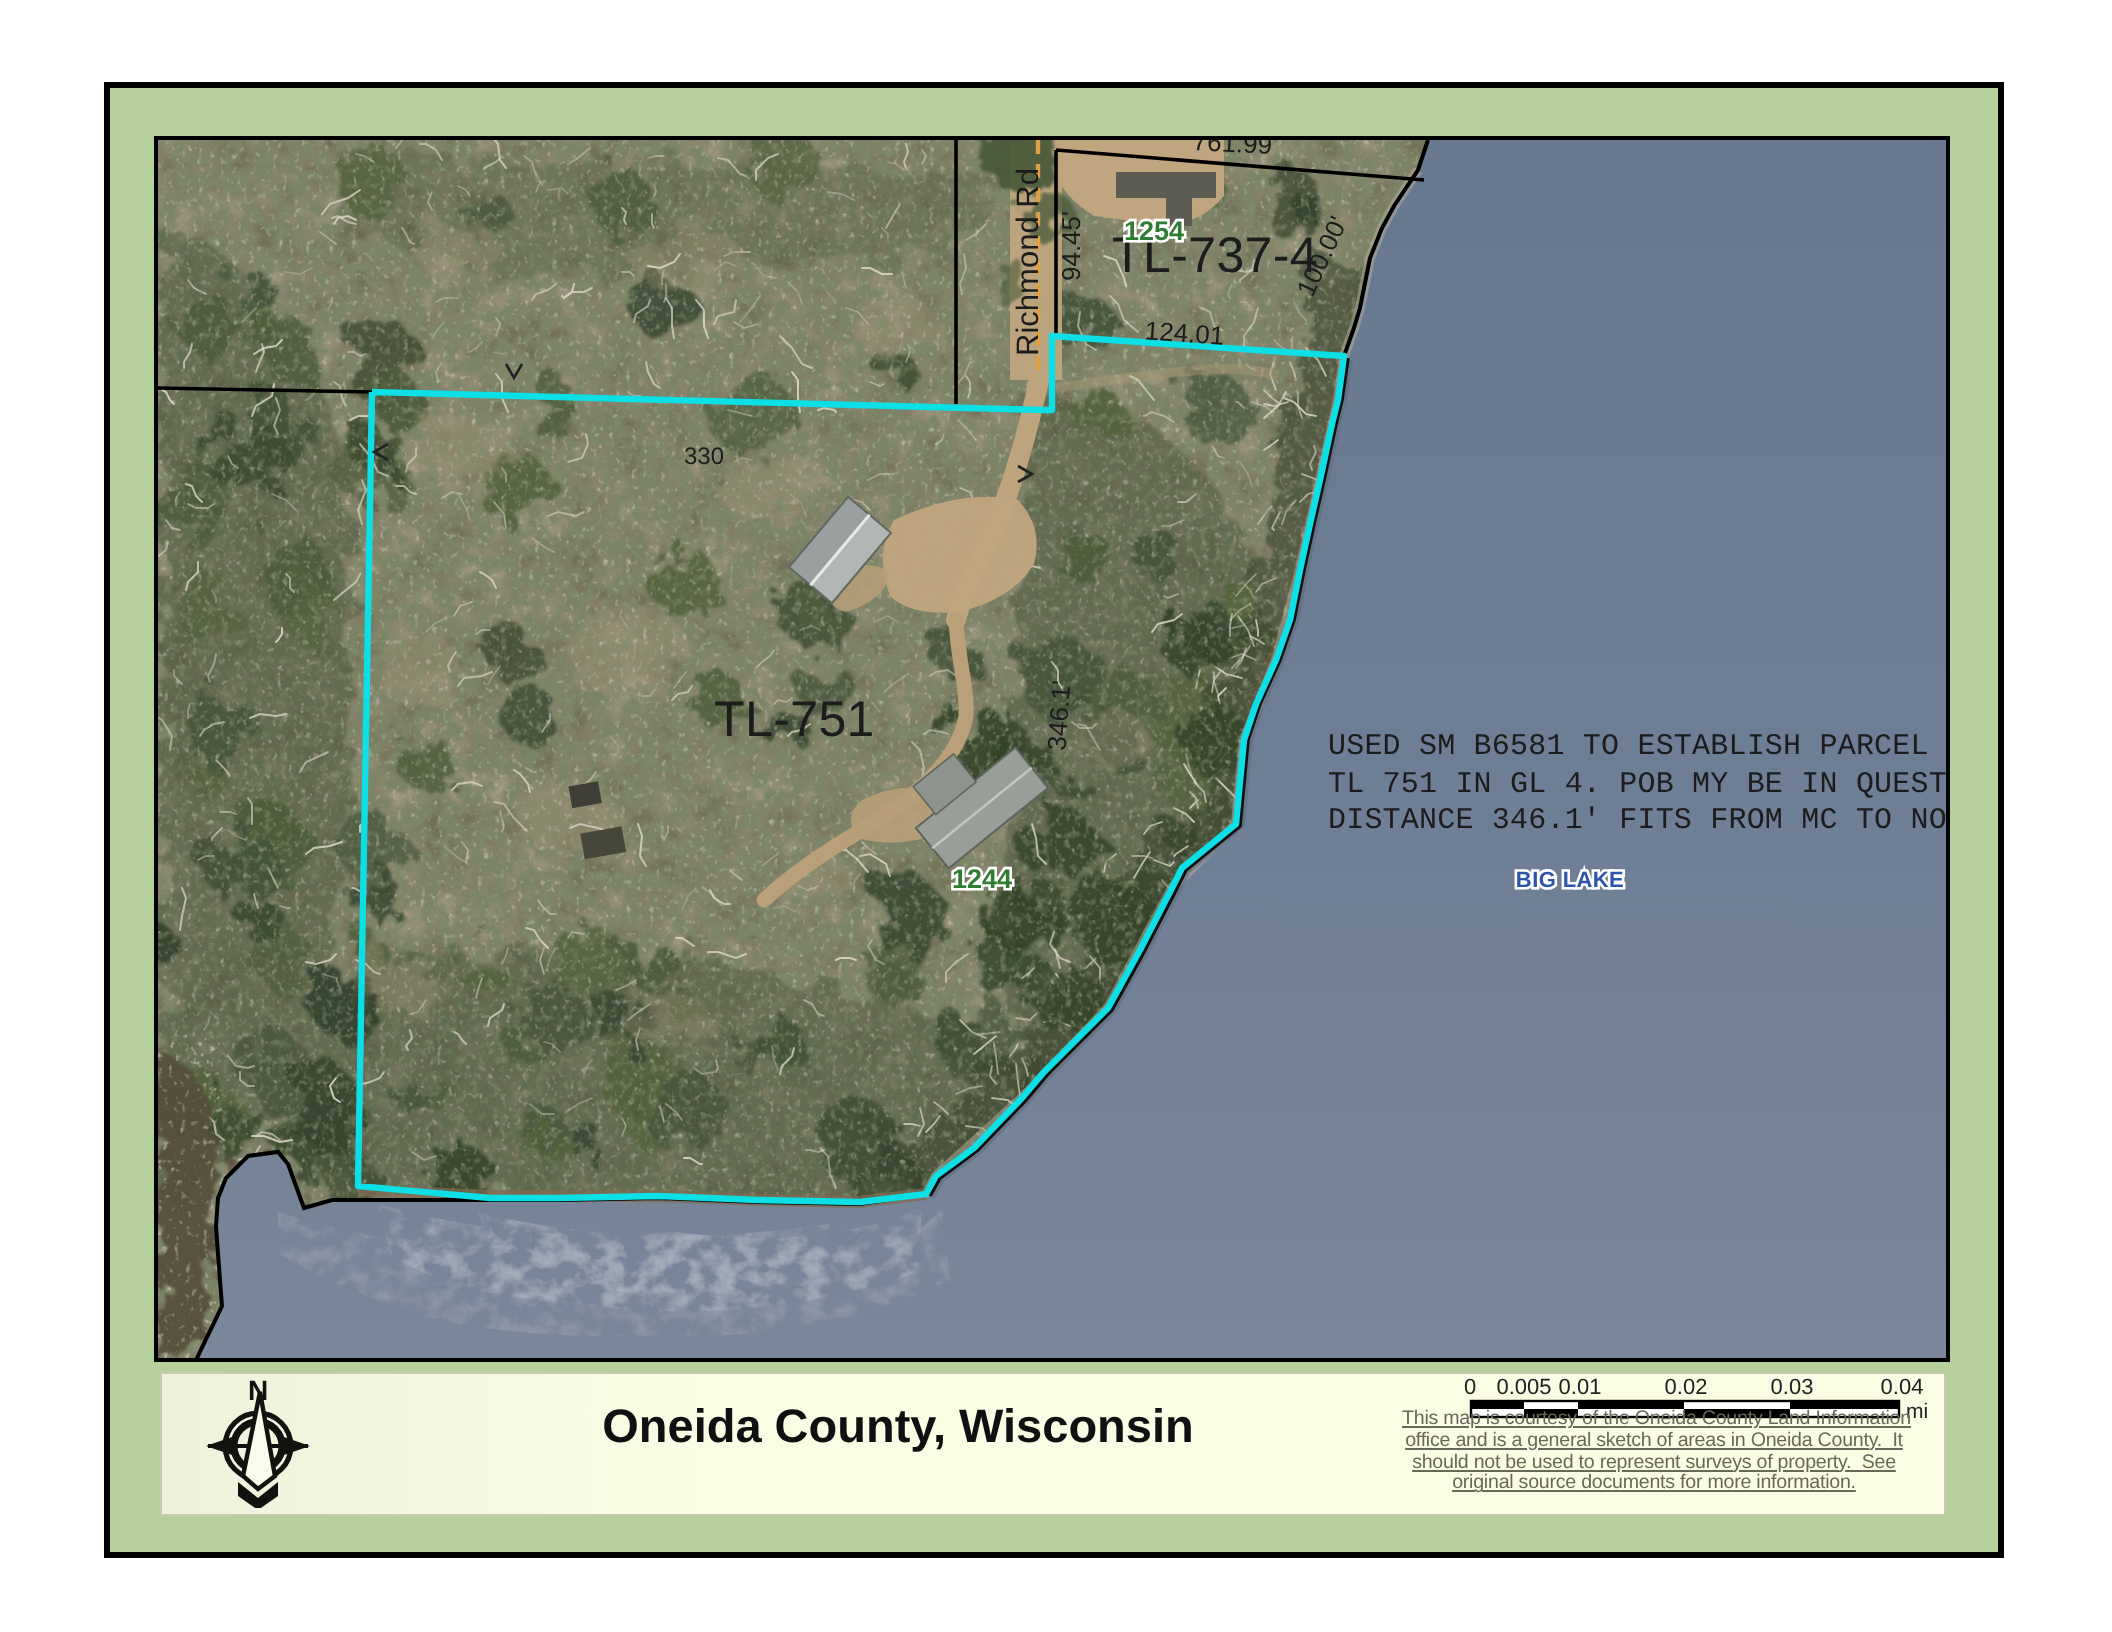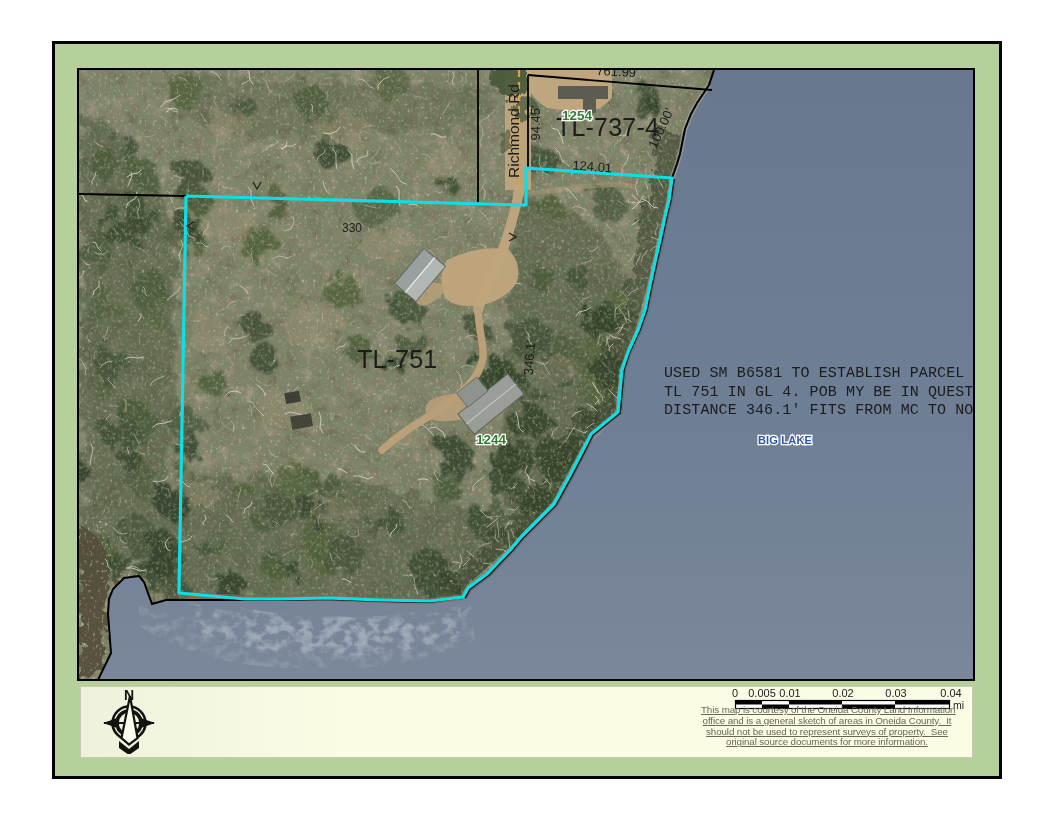--- a/index.html
+++ b/index.html
@@ -797,20 +797,21 @@
     <line x1="-25" y1="0" x2="25" y2="0" stroke="#12120e" stroke-width="2"></line>
     <path d="M-26,0 L-13,-4.5 L-13,4.5 Z" fill="#12120e"></path>
     <path d="M26,0 L13,-4.5 L13,4.5 Z" fill="#12120e"></path>
     <path d="M-10,18 L0,26 L10,18 L10,25 L0,32 L-10,25 Z" fill="#12120e"></path>
     <path d="M1,-27 L8.5,15 L0,21.5 L-7.5,15 Z" fill="#fbfbec" stroke="#12120e" stroke-width="2.2"></path>
   </g>
   <text x="26" y="12" font-size="14" font-weight="bold" text-anchor="middle" fill="#12120e" font-family="'Liberation Sans',sans-serif">N</text>
 </svg>
 
 <div class="abs" style="left:229px;top:701px;width:440px;text-align:center;">
+  <div style="font-size:23.5px;font-weight:bold;color:#101010;line-height:25px;">Oneida County, Wisconsin</div>
 </div>
 
 <svg class="abs" style="left:725px;top:687px;" width="245" height="26" viewBox="0 0 245 26">
   <g font-size="11" fill="#222" font-family="'Liberation Sans',sans-serif" text-anchor="middle">
     <text x="10" y="10">0</text>
     <text x="37" y="10">0.005</text>
     <text x="65" y="10">0.01</text>
     <text x="118" y="10">0.02</text>
     <text x="171" y="10">0.03</text>
     <text x="226" y="10">0.04</text>

